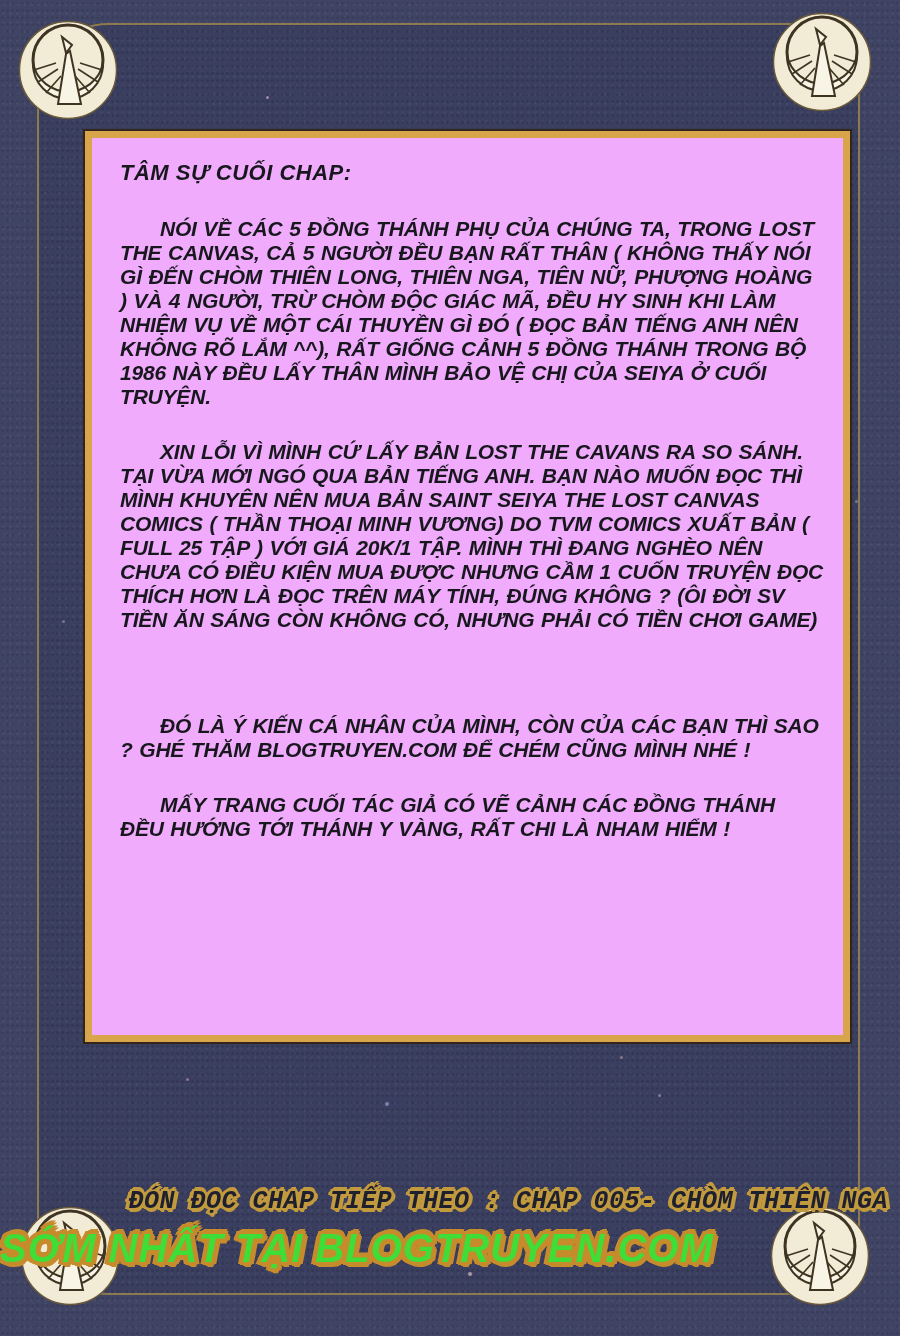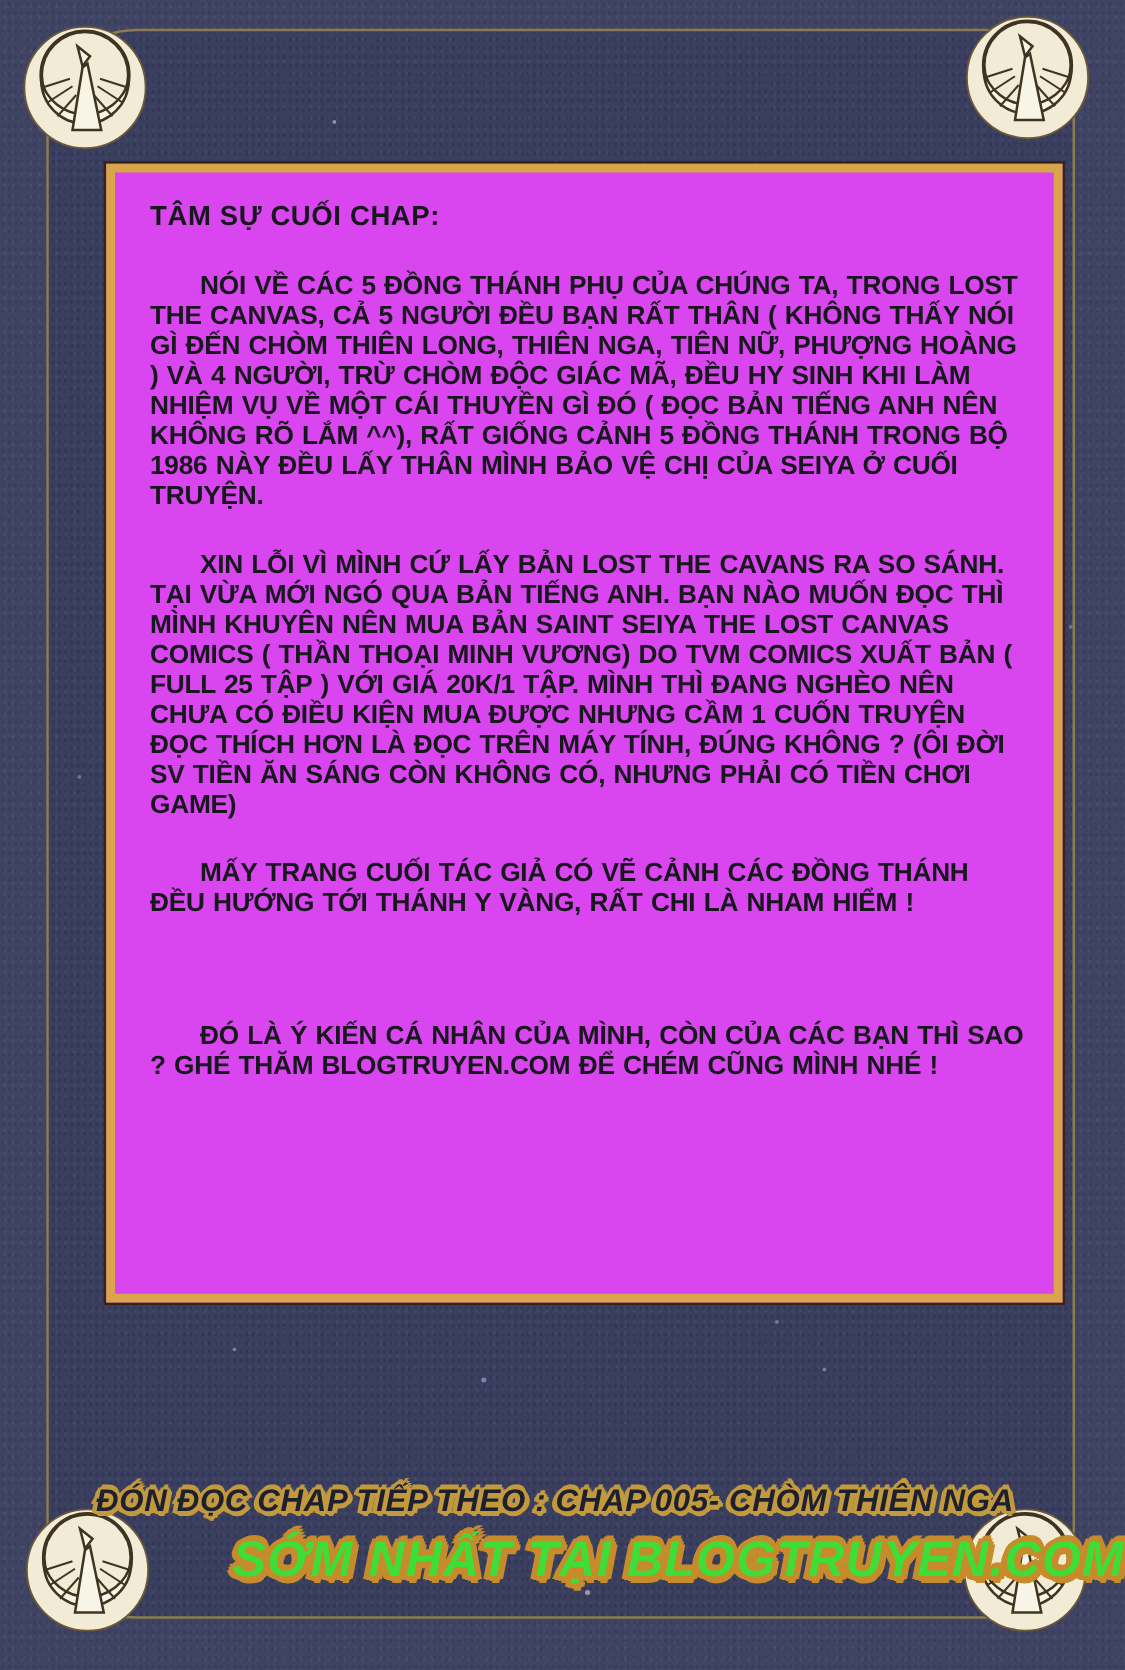--- a/index.html
+++ b/index.html
@@ -21,55 +21,56 @@
   .star{position:absolute;border-radius:50%;}
 
   .emblem{position:absolute;width:100px;height:100px;}
   .emblem.tl{left:18px;top:20px;}
   .emblem.tr{left:772px;top:12px;}
   .emblem.bl{left:20px;top:1206px;}
   .emblem.br{left:770px;top:1206px;}
 
   .note-box{
     position:absolute;left:85px;top:131px;width:765px;height:911px;
-    box-sizing:border-box;background:#d946ef;
+    box-sizing:border-box;background:#f0abfc;
     border:7px solid #d9a54b;
     box-shadow:0 0 0 2px #33241c;
     padding:12px 18px 0 18px;
+    font-style:italic;
   }
   .note-title{
     font-size:22px;font-weight:bold;color:#17171d;
     margin:10px 0 0 10px;letter-spacing:0.5px;
   }
   .para{
     font-size:21px;font-weight:bold;color:#17171d;
     line-height:24px;margin:31px 2px 0 10px;
     text-indent:40px;letter-spacing:-0.2px;
     word-spacing:1px;
   }
   .para.big-gap{margin-top:82px;}
 
   .footer-next{
-    position:absolute;left:0;right:12px;top:1187px;text-align:center;
+    position:absolute;left:0;right:12px;top:1187px;text-align:right;
     font-size:25px;font-weight:bold;font-style:italic;
     color:#1e2030;letter-spacing:0.5px;
     text-shadow:
       -3px 0 0 #c29a3e, 3px 0 0 #c29a3e, 0 -3px 0 #c29a3e, 0 3px 0 #c29a3e,
       -2px -2px 0 #c29a3e, 2px -2px 0 #c29a3e, -2px 2px 0 #c29a3e, 2px 2px 0 #c29a3e,
       -4px 1px 0 #c29a3e, 4px 1px 0 #c29a3e, 1px -4px 0 #c29a3e, 1px 4px 0 #c29a3e;
+    font-family: Liberation Mono, monospace;
   }
   .footer-source{
-    position:absolute;left:0;right:0;top:1226px;text-align:right;
+    position:absolute;left:0;right:0;top:1226px;text-align:left;
     font-size:40px;font-weight:bold;font-style:italic;
     color:#3fdd38;letter-spacing:1px;
     text-shadow:
       -4px 0 0 #c68c2c, 4px 0 0 #c68c2c, 0 -4px 0 #c68c2c, 0 4px 0 #c68c2c,
       -3px -3px 0 #c68c2c, 3px -3px 0 #c68c2c, -3px 3px 0 #c68c2c, 3px 3px 0 #c68c2c,
       -5px 2px 0 #c68c2c, 5px 2px 0 #c68c2c, 2px -5px 0 #c68c2c, 2px 5px 0 #c68c2c;
-    padding-left: 23px;
   }
 </style>
 </head>
 <body>
 
 <div class="frame-line"></div>
 
 <div>
   <div class="star" style="left:266px;top:96px;width:3px;height:3px;background:rgba(255,220,230,0.5);"></div>
   <div class="star" style="left:800px;top:268px;width:3px;height:3px;background:rgba(255,180,190,0.45);"></div>
@@ -141,18 +142,18 @@
       <path d="M72 73 L57 56"></path>
   </g>
   <path d="M40 84 L48 34 L52 31 L63 84 Z" fill="#f8f4e6" stroke="#3f3322" stroke-width="2"></path>
   <path d="M48 33 L44 17 L54 25 Z" fill="#f8f4e6" stroke="#3f3322" stroke-width="2"></path>
 </svg>
 
 <div class="note-box">
   <p class="note-title">TÂM SỰ CUỐI CHAP:</p>
   <p class="para">NÓI VỀ CÁC 5 ĐỒNG THÁNH PHỤ CỦA CHÚNG TA, TRONG LOST THE CANVAS, CẢ 5 NGƯỜI ĐỀU BẠN RẤT THÂN ( KHÔNG THẤY NÓI GÌ ĐẾN CHÒM THIÊN LONG, THIÊN NGA, TIÊN NỮ, PHƯỢNG HOÀNG ) VÀ 4 NGƯỜI, TRỪ CHÒM ĐỘC GIÁC MÃ, ĐỀU HY SINH KHI LÀM NHIỆM VỤ VỀ MỘT CÁI THUYỀN GÌ ĐÓ ( ĐỌC BẢN TIẾNG ANH NÊN KHÔNG RÕ LẮM ^^), RẤT GIỐNG CẢNH 5 ĐỒNG THÁNH TRONG BỘ 1986 NÀY ĐỀU LẤY THÂN MÌNH BẢO VỆ CHỊ CỦA SEIYA Ở CUỐI TRUYỆN.</p>
   <p class="para">XIN LỖI VÌ MÌNH CỨ LẤY BẢN LOST THE CAVANS RA SO SÁNH. TẠI VỪA MỚI NGÓ QUA BẢN TIẾNG ANH. BẠN NÀO MUỐN ĐỌC THÌ MÌNH KHUYÊN NÊN MUA BẢN SAINT SEIYA THE LOST CANVAS COMICS ( THẦN THOẠI MINH VƯƠNG) DO TVM COMICS XUẤT BẢN ( FULL 25 TẬP ) VỚI GIÁ 20K/1 TẬP. MÌNH THÌ ĐANG NGHÈO NÊN CHƯA CÓ ĐIỀU KIỆN MUA ĐƯỢC NHƯNG CẦM 1 CUỐN TRUYỆN ĐỌC THÍCH HƠN LÀ ĐỌC TRÊN MÁY TÍNH, ĐÚNG KHÔNG ? (ÔI ĐỜI SV TIỀN ĂN SÁNG CÒN KHÔNG CÓ, NHƯNG PHẢI CÓ TIỀN CHƠI GAME)</p>
+  <p class="para big-gap">ĐÓ LÀ Ý KIẾN CÁ NHÂN CỦA MÌNH, CÒN CỦA CÁC BẠN THÌ SAO ? GHÉ THĂM BLOGTRUYEN.COM ĐỂ CHÉM CŨNG MÌNH NHÉ !</p>
   <p class="para">MẤY TRANG CUỐI TÁC GIẢ CÓ VẼ CẢNH CÁC ĐỒNG THÁNH ĐỀU HƯỚNG TỚI THÁNH Y VÀNG, RẤT CHI LÀ NHAM HIỂM !</p>
-  <p class="para big-gap">ĐÓ LÀ Ý KIẾN CÁ NHÂN CỦA MÌNH, CÒN CỦA CÁC BẠN THÌ SAO ? GHÉ THĂM BLOGTRUYEN.COM ĐỂ CHÉM CŨNG MÌNH NHÉ !</p>
 </div>
 
 <div class="footer-next">ĐÓN ĐỌC CHAP TIẾP THEO : CHAP 005- CHÒM THIÊN NGA</div>
 <div class="footer-source">SỚM NHẤT TẠI BLOGTRUYEN.COM</div>
 
 </body></html>

